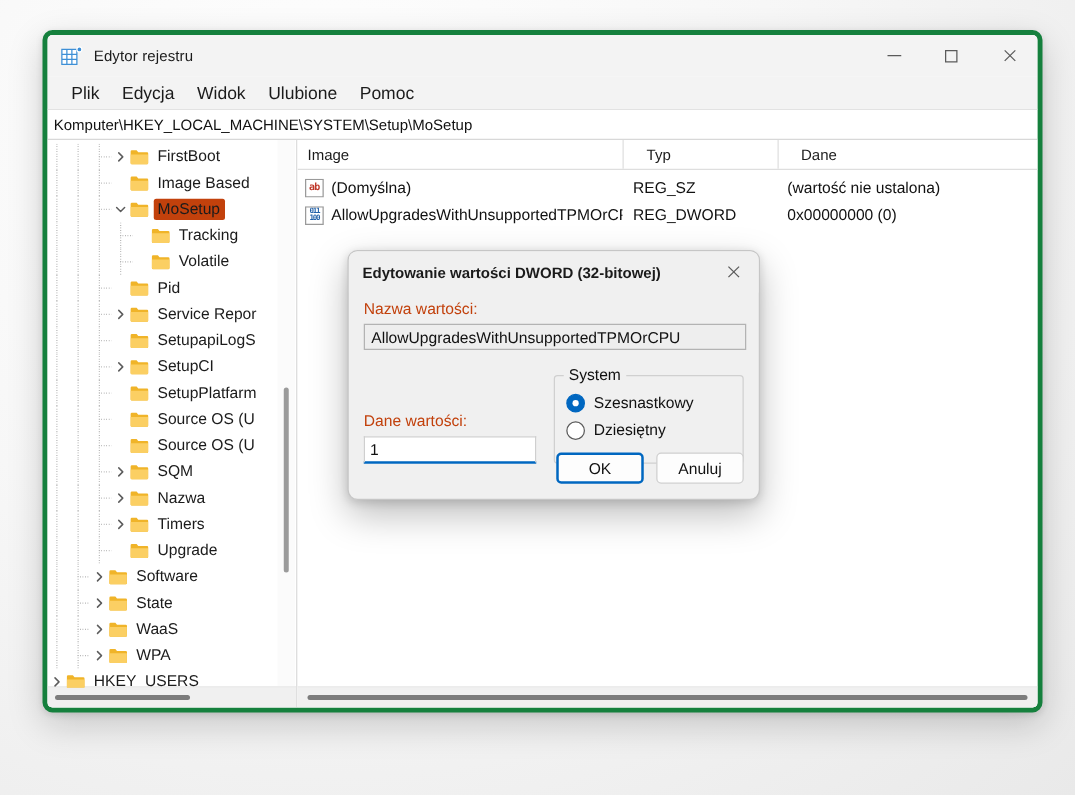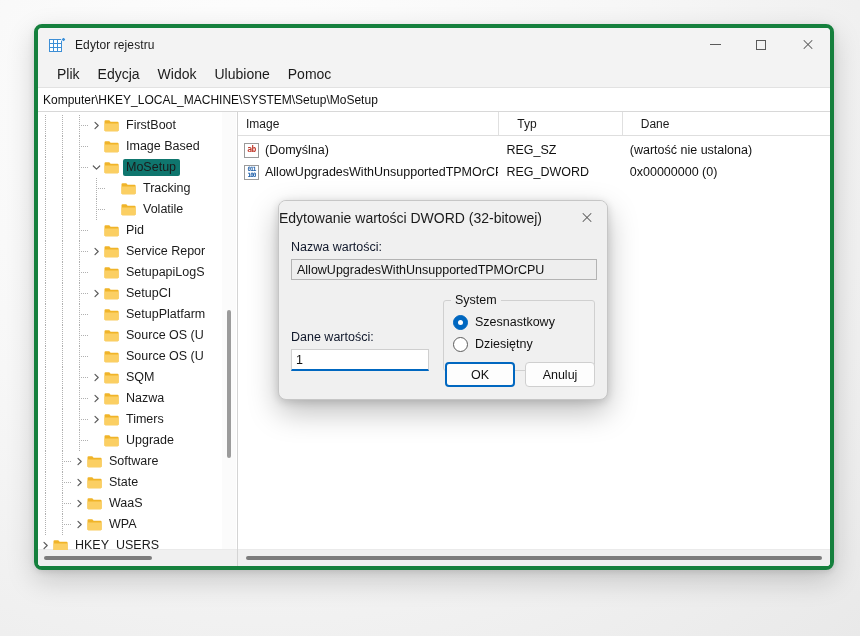--- a/index.html
+++ b/index.html
@@ -181,21 +181,21 @@
     position: relative;
     z-index: 2;
   }
   .tree-row .label {
     padding: 1px 4px 2px 3px;
     border-radius: 2px;
     position: relative;
     z-index: 2;
   }
   .tree-row.selected .label {
-    background: #0f766e;
+    background: #c2410c;
   }
   
   .tree-row .dots {
     position: absolute;
     top: 0; bottom: 0;
     width: 1px;
     background-image: linear-gradient(to bottom, #b0b0b0 1px, transparent 1px);
     background-size: 1px 2px;
     z-index: 1;
   }
@@ -316,36 +316,38 @@
     overflow: hidden;
   }
   #dialog-title-bar {
     height: 33px;
     background: #f0f0f0;
     display: flex;
     align-items: center;
     position: relative;
   }
   #dialog-title {
-    font-size: 14px;
+    margin-left: 11px;
+    font-size: 12px;
     color: #1b1b1b;
+    font-weight: bold;
   }
   #dialog-close {
     position: absolute;
     right: 0; top: 0;
     width: 42px; height: 33px;
     display: flex; align-items: center; justify-content: center;
   }
   #dialog-body {
     position: relative;
     padding: 6px 12px 0 12px;
   }
   .field-label {
     font-size: 12.5px;
-    color: #0f172a;
+    color: #c2410c;
     margin-bottom: 5px;
   }
   #value-name-input {
     width: 306px;
     height: 21px;
     box-sizing: border-box;
     background: #eeeeee;
     border: 1px solid #b3b3b3;
     font-size: 12.5px;
     color: #111111;

